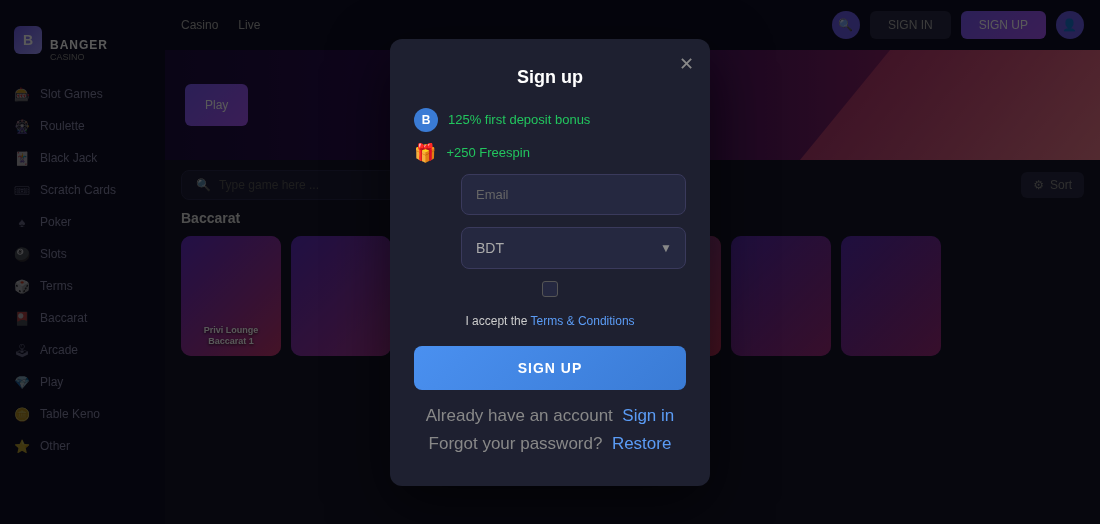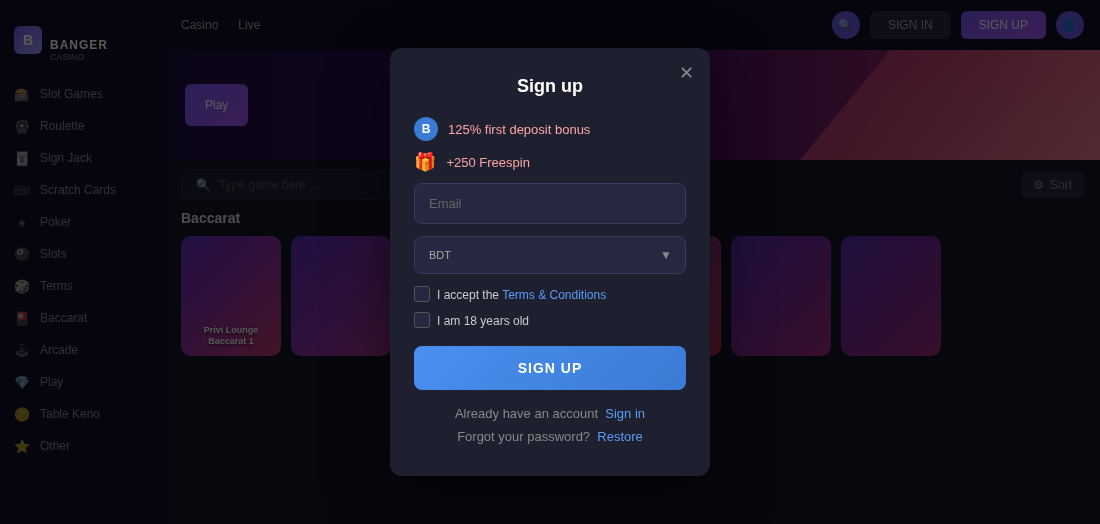--- a/index.html
+++ b/index.html
@@ -290,26 +290,27 @@
       font-size: 12px;
       font-weight: bold;
       flex-shrink: 0;
     }
 
     .gift-icon {
       font-size: 18px;
     }
 
     .bonus-text {
-      color: #fca5a5;
+      color: #22c55e;
       font-size: 13px;
     }
 
     .form-group {
       margin-bottom: 12px;
+      margin-left: 47px;
     }
 
     .form-input {
       width: 100%;
       background: #252840;
       border: 1px solid #3a3a5c;
       border-radius: 8px;
       padding: 12px 14px;
       color: #aaa;
       font-size: 13px;
@@ -324,41 +325,42 @@
       position: relative;
     }
 
     .form-select {
       width: 100%;
       background: #252840;
       border: 1px solid #3a3a5c;
       border-radius: 8px;
       padding: 12px 14px;
       color: #aaa;
-      font-size: 11px;
+      font-size: 14px;
       outline: none;
       appearance: none;
       cursor: pointer;
     }
 
     .select-chevron {
       position: absolute;
       right: 14px;
       top: 50%;
       transform: translateY(-50%);
       color: #888;
       font-size: 12px;
       pointer-events: none;
     }
 
     .checkbox-group {
       display: flex;
-      align-items: flex-end;
-      gap: 7px;
+      align-items: center;
+      gap: 17px;
       margin-bottom: 10px;
+      flex-direction: column;
     }
 
     .checkbox-input {
       width: 16px; height: 16px;
       background: #252840;
       border: 1px solid #555;
       border-radius: 3px;
       cursor: pointer;
       appearance: none;
       flex-shrink: 0;
@@ -385,21 +387,21 @@
       font-size: 14px;
       font-weight: 700;
       letter-spacing: 1px;
       cursor: pointer;
       margin-top: 8px;
       margin-bottom: 16px;
     }
 
     .footer-links {
       text-align: center;
-      font-size: 13px;
+      font-size: 17px;
       color: #888;
     }
 
     .footer-links a {
       color: #5b9cf6;
       text-decoration: none;
       cursor: pointer;
     }
 
     .footer-line {
@@ -421,21 +423,21 @@
   <div class="sidebar-item">
     <span class="si-icon">🎰</span>
     <span>Slot Games</span>
   </div>
   <div class="sidebar-item">
     <span class="si-icon">🎡</span>
     <span>Roulette</span>
   </div>
   <div class="sidebar-item">
     <span class="si-icon">🃏</span>
-    <span>Sign Jack</span>
+    <span>Black Jack</span>
   </div>
   <div class="sidebar-item">
     <span class="si-icon">🎟</span>
     <span>Scratch Cards</span>
   </div>
   <div class="sidebar-item">
     <span class="si-icon">♠</span>
     <span>Poker</span>
   </div>
   <div class="sidebar-item">
@@ -566,24 +568,20 @@
     </div>
 
     
     <div class="checkbox-group">
       <input type="checkbox" class="checkbox-input" id="terms-check" style="">
       <label class="checkbox-label" for="terms-check">
         <span>I accept the </span><a href="#">Terms &amp; Conditions</a>
       </label>
     </div>
 
-    <div class="checkbox-group">
-      <input type="checkbox" class="checkbox-input" id="age-check" style="">
-      <label class="checkbox-label" for="age-check">I am 18 years old</label>
-    </div>
 
     
     <button class="btn-signup">SIGN UP</button>
 
     
     <div class="footer-links">
       <div class="footer-line">
         <span>Already have an account</span>
         &nbsp;<a href="#">Sign in</a>
       </div>

